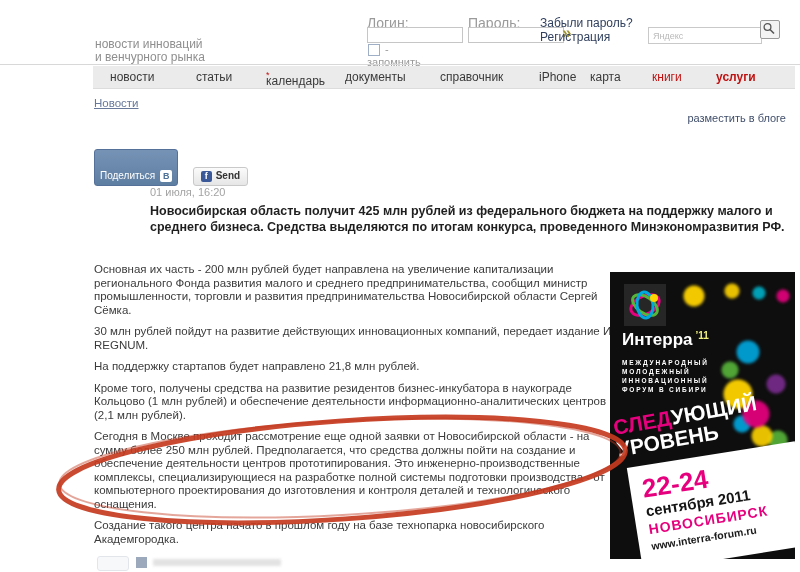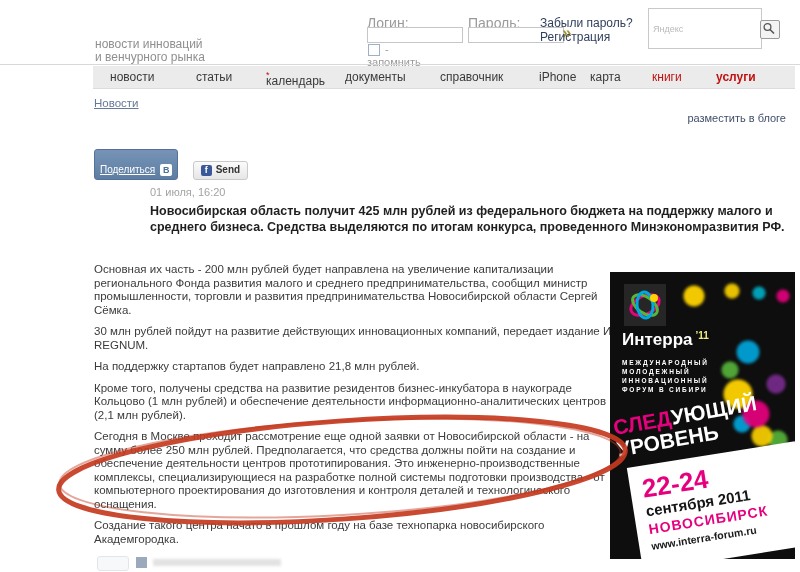--- a/index.html
+++ b/index.html
@@ -9,22 +9,22 @@
   .logo{position:absolute;left:107px;top:8px;font-size:34px;font-weight:bold;letter-spacing:-1px;line-height:34px;}
   .logo .u{color:#2f71b8;} .logo .rest{color:#1b1b1b;}
   .tagline{position:absolute;left:95px;top:38px;font-size:12px;line-height:13px;color:#8f8f8f;white-space:pre-line;}
   .lbl{position:absolute;font-size:14px;color:#9a9a9a;}
   .tin{position:absolute;width:88px;height:14px;border:1px solid #c6c6c6;font-size:11px;padding:0 3px;color:#444;}
   .chev{position:absolute;left:562px;top:24px;font-size:17px;font-weight:bold;color:#9f9432;cursor:pointer;line-height:17px;}
   .cb{position:absolute;left:368px;top:44px;width:10px;height:10px;border:1px solid #9fb0c6;background:#fff;}
   .dash{position:absolute;left:385px;top:43px;font-size:11px;color:#9a9a9a;}
   .remember{position:absolute;left:367px;top:56px;font-size:11px;color:#9a9a9a;}
   .hlink{position:absolute;font-size:12px;color:#31405e;cursor:pointer;}
-  .searchbox{position:absolute;left:648px;top:8px;width:104px;height:15px;border:1px solid #c9c9c9;
-             font-size:9px;color:#b9b9b9;padding:12px 4px;}
+  .searchbox{position:absolute;left:648px;top:27px;width:104px;height:15px;border:1px solid #c9c9c9;
+             font-size:9px;color:#b9b9b9;padding:0 4px;}
   .searchbtn{position:absolute;left:760px;top:20px;width:18px;height:17px;border:1px solid #9a9a9a;
              border-radius:2px;background:#f3f3f3;cursor:pointer;}
   
   .navline{position:absolute;left:0;top:64px;width:800px;height:1px;background:#d8d8d8;}
   .nav{position:absolute;left:93px;top:66px;width:702px;height:22px;background:#ebebeb;border-bottom:1px solid #dcdcdc;}
   .nav span{position:absolute;top:4px;font-size:12px;color:#3a3a3a;cursor:pointer;}
   .nav .red{color:#c11212;}
   .nav .bold{font-weight:bold;}
   .nav sup{color:#c11212;font-size:9px;}
   .ni0{left:17px;} .ni1{left:103px;} .ni2{left:173px;text-align:center;} .ni3{left:252px;} .ni4{left:347px;}
@@ -32,21 +32,21 @@
   
   .crumb{position:absolute;left:94px;top:97px;font-size:11.5px;color:#68789a;text-decoration:underline;cursor:pointer;}
   .title{position:absolute;left:94px;top:108px;font-size:17px;font-weight:bold;color:#1a3f72;
          line-height:21px;white-space:pre-line;}
   .title sup{font-size:10px;color:#333;margin-left:9px;font-weight:bold;}
   .badge{display:inline-block;background:#8ec63f;color:#fff;font-size:9px;font-weight:bold;
          padding:1px 5px 2px;border-radius:2px;margin-left:4px;vertical-align:2px;cursor:pointer;}
   .blog{position:absolute;right:14px;top:112px;font-size:11px;color:#414f6b;cursor:pointer;}
   .sharerow{position:absolute;left:94px;top:149px;height:18px;}
   .vkbtn{display:inline-block;background:linear-gradient(#7693b6,#5e7ea1);border:1px solid #55719a;
-         border-radius:3px;color:#fff;font-size:10px;padding:14px 5px 3px;cursor:pointer;text-decoration:underline;}
+         border-radius:3px;color:#fff;font-size:10px;padding:20px 5px 3px;cursor:pointer;}
   .vkicon{display:inline-block;background:#fff;color:#4d7198;font-weight:bold;font-size:9px;
           width:12px;height:12px;line-height:12px;text-align:center;border-radius:2px;margin-left:5px;}
   .fbbtn{display:inline-block;background:linear-gradient(#fbfbfb,#e6e6e6);border:1px solid #c9c9c9;
          border-radius:3px;color:#333;font-size:10px;font-weight:bold;padding:2px 7px 3px;margin-left:10px;cursor:pointer;}
   .fbicon{display:inline-block;background:#3b5998;color:#fff;font-weight:bold;font-size:9px;
           width:11px;height:11px;line-height:11px;text-align:center;border-radius:2px;margin-right:4px;}
   .date{position:absolute;left:150px;top:186px;font-size:11px;color:#a3a3a3;}
   .lead{position:absolute;left:150px;top:203px;font-size:12.5px;font-weight:bold;color:#1f1f1f;
         line-height:16px;white-space:pre;}
   

